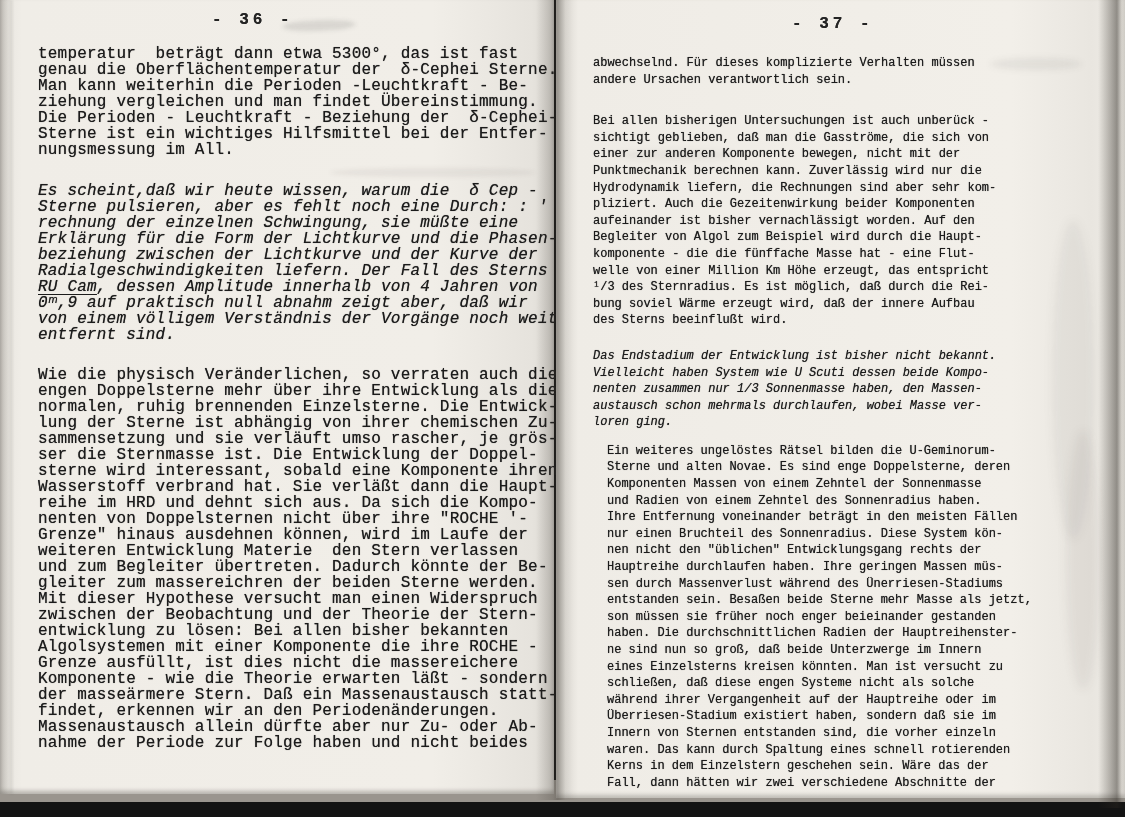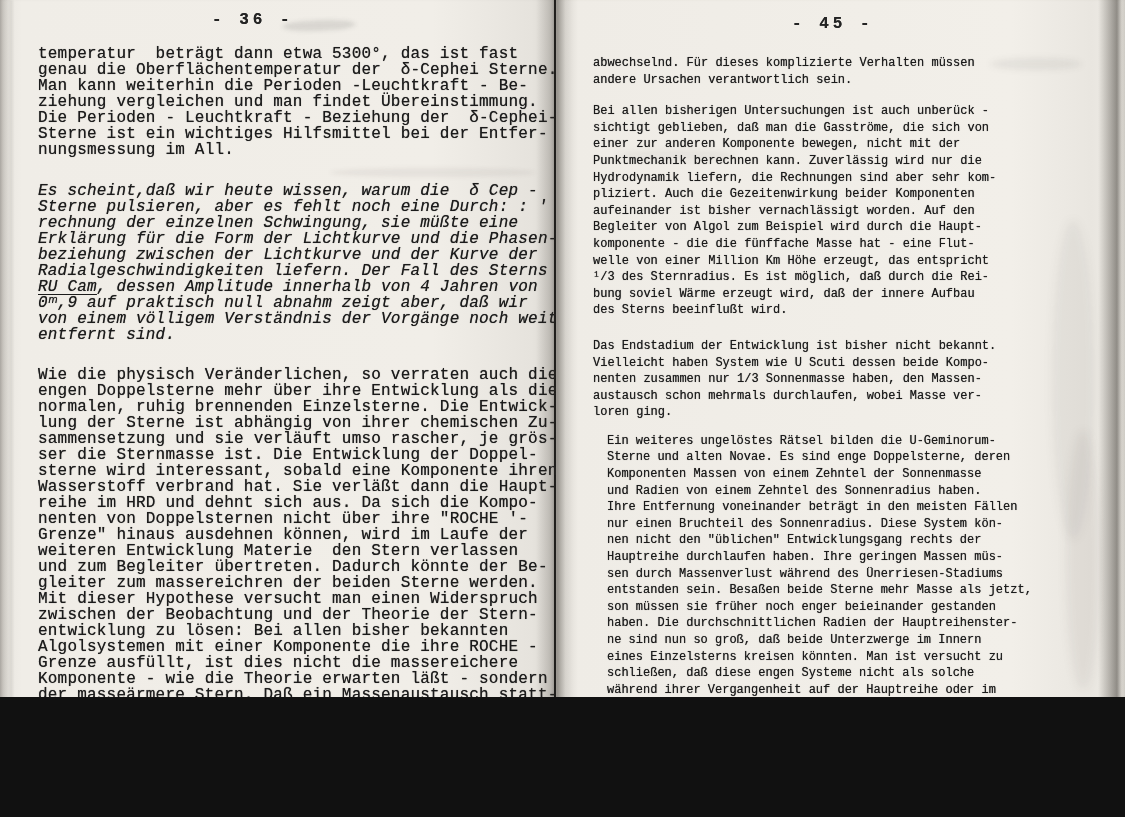--- a/index.html
+++ b/index.html
@@ -1,18 +1,18 @@
 <!DOCTYPE html>
 <html lang="de"><head>
 <meta charset="utf-8">
 <title>Scan</title>
 <style>
   html,body{margin:0;padding:0;background:#111;}
   .scene{
-    position:relative;width:1125px;height:697px;overflow:hidden;
+    position:relative;width:1125px;height:817px;overflow:hidden;
     background:#141414;
     font-family:"Liberation Mono","DejaVu Sans Mono",monospace;
   }
   .bed{position:absolute;left:0;top:780px;width:1125px;height:37px;background:#9a958e;}
   .black-band{position:absolute;left:0;top:802px;width:1125px;height:15px;background:#131313;}
   .page{position:absolute;top:0;}
   .page-left{
     left:0;width:554px;height:794px;
     background:linear-gradient(90deg,#e7e4de 0%, #f0ede7 4%, #f1eee8 78%, #e6e3dd 96%, #d9d6d0 100%);
     box-shadow:inset 0 -3px 4px rgba(70,65,58,.35);
@@ -46,22 +46,22 @@
   #col-36{left:38px;top:46px;width:518px;}
   #col-37{left:37px;top:55px;width:522px;}
   .para{
     margin:0;white-space:pre;color:#1b1b1b;
     text-shadow:0 0 .7px rgba(22,22,22,.75);
   }
   .page-left .para{font-size:16px;line-height:16px;letter-spacing:.2px;}
   .page-right .para{font-size:12px;line-height:16.6px;letter-spacing:0;}
   #col-36 .para:nth-of-type(2){margin-top:25px;font-style:italic;}
   #col-36 .para:nth-of-type(3){margin-top:24px;}
-  #col-37 .para:nth-of-type(2){margin-top:15px;}
-  #col-37 .para:nth-of-type(3){margin-top:19px;}
+  #col-37 .para:nth-of-type(2){margin-top:25px;}
+  #col-37 .para:nth-of-type(3){margin-top:19px;font-style:italic;}
   #col-37 .para:nth-of-type(4){margin-top:12px;margin-left:14px;}
   .para u{text-decoration:underline;text-underline-offset:3px;text-decoration-thickness:1px;}
   .smudge{position:absolute;pointer-events:none;border-radius:50%;}
   .sm1{left:282px;top:20px;width:74px;height:11px;background:rgba(45,42,38,.12);filter:blur(2px);transform:rotate(-2deg);}
   .sm2{left:330px;top:168px;width:205px;height:9px;background:rgba(45,42,38,.06);filter:blur(2px);}
   .sm3{left:1052px;top:220px;width:42px;height:320px;background:rgba(45,42,38,.05);filter:blur(5px);}
   .sm4{left:990px;top:58px;width:92px;height:12px;background:rgba(45,42,38,.07);filter:blur(3px);}
   .sm5{left:1066px;top:430px;width:34px;height:260px;background:rgba(45,42,38,.06);filter:blur(5px);}
   .sm6{left:616px;top:150px;width:120px;height:10px;background:rgba(45,42,38,.05);filter:blur(3px);}
   .fold{position:absolute;left:10px;top:0;width:3px;height:794px;background:rgba(90,85,78,.10);filter:blur(1px);}
@@ -117,21 +117,21 @@
 der masseärmere Stern. Daß ein Massenaustausch statt-
 findet, erkennen wir an den Periodenänderungen.
 Massenaustausch allein dürfte aber nur Zu- oder Ab-
 nahme der Periode zur Folge haben und nicht beides</p>
       </div>
     <div class="smudge sm1"></div>
     <div class="smudge sm2"></div>
   </div>
 
   <div class="page page-right">
-    <div class="page-number">- 45 -</div>
+    <div class="page-number">- 37 -</div>
     <div class="col" id="col-37">
         <p class="para">abwechselnd. Für dieses komplizierte Verhalten müssen
 andere Ursachen verantwortlich sein.</p>
         <p class="para">Bei allen bisherigen Untersuchungen ist auch unberück -
 sichtigt geblieben, daß man die Gasströme, die sich von
 einer zur anderen Komponente bewegen, nicht mit der
 Punktmechanik berechnen kann. Zuverlässig wird nur die
 Hydrodynamik liefern, die Rechnungen sind aber sehr kom-
 pliziert. Auch die Gezeitenwirkung beider Komponenten
 aufeinander ist bisher vernachlässigt worden. Auf den

